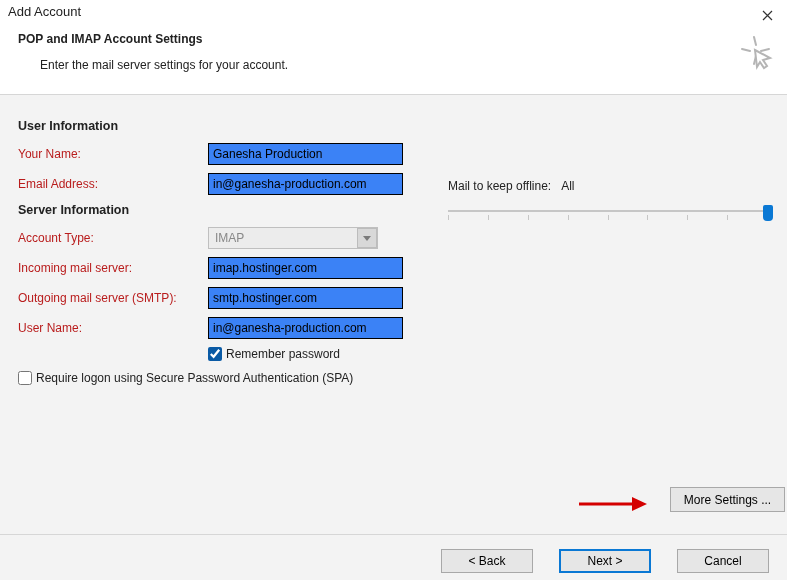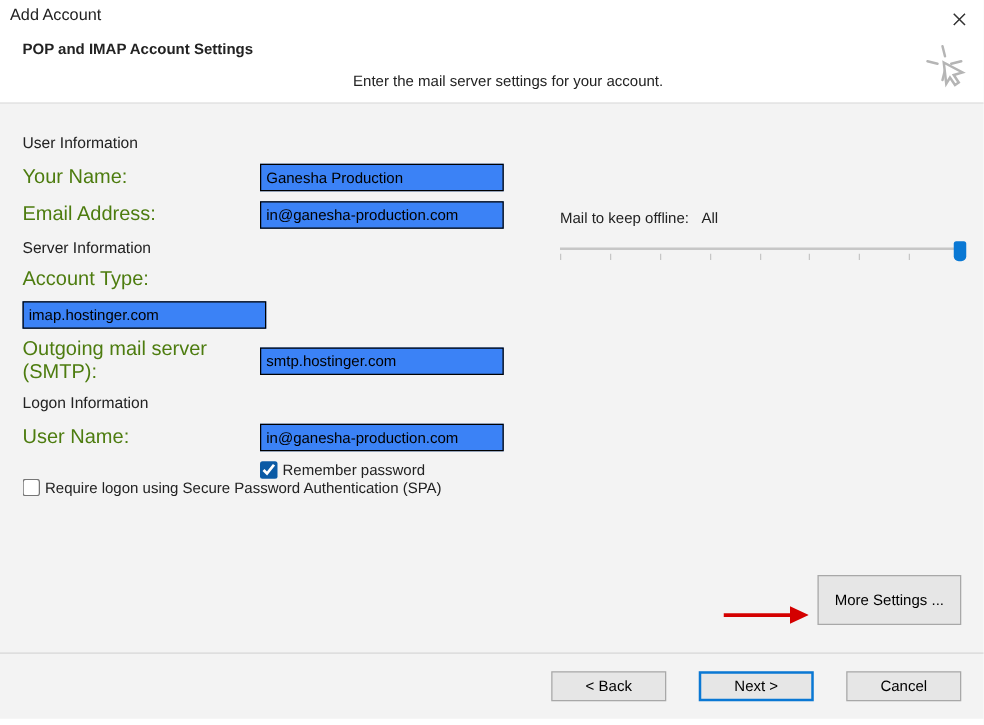--- a/index.html
+++ b/index.html
@@ -29,24 +29,23 @@
     padding: 6px 14px 10px 18px;
     position:relative;
     border-bottom:1px solid #d6d6d6;
   }
   .subtitle-area h2 {
     margin:0 0 12px 0;
     font-size:12px;
     font-weight:700;
   }
   .subtitle-area p {
-    margin:0 0 0 22px;
+    margin:0 0 12px 22px;
     font-size:12px;
     color:#222;
-    text-align:center;
   }
   .cursor-deco{
     position:absolute;
     right:10px;
     top:6px;
     width:40px; height:40px;
     color:#b0b0b0;
   }
   .body-area{
     background:#f3f3f3;
@@ -55,33 +54,33 @@
     position:relative;
     border-bottom:1px solid #d6d6d6;
   }
   .columns{
     display:flex;
     gap:40px;
   }
   .left-col{ width:390px; }
   .right-col{ flex:1; padding-top:60px; }
   .sect-head{
-    font-weight:400;
+    font-weight:700;
     font-size:12.5px;
     margin:6px 0 10px 0;
   }
   .row{
     display:flex;
     align-items:center;
     margin-bottom:8px;
   }
   .row label{
     width:190px;
-    font-size:16px;
-    color:#4d7c0f;
+    font-size:12px;
+    color:#b91c1c;
   }
   .row input[type="text"],
   .row input[type="password"]{
     width:195px;
     height:22px;
     border:1px solid #000000;
     background:#3b82f6;
     padding:0 4px;
     font: inherit;
   }
@@ -113,20 +112,21 @@
   .checkbox-row input, .spa-row input{
     width:14px; height:14px;
     margin:0;
     accent-color:#0a5aa5;
   }
   .spa-row{
     display:flex;
     align-items:center;
     gap:4px;
     font-size:12px;
+    margin-top:10px;
   }
   .slider-wrap{
     margin-top:6px;
   }
   .slider-label-row{
     display:flex;
     gap:10px;
     font-size:12px;
     margin-bottom:14px;
   }
@@ -150,23 +150,23 @@
   }
   .slider-track .thumb{
     position:absolute;
     right:-5px; top:-2px;
     width:10px; height:16px;
     background:#0a78d4;
     border-radius:2px 2px 4px 4px;
   }
   .more-btn{
     position:absolute;
-    right:18px;
+    right:2px;
     bottom:22px;
-    width:115px; height:40px;
+    width:115px; height:25px;
     background:#e6e6e6;
     border:1px solid #a8a8a8;
     font:inherit;
     cursor:pointer;
   }
   .arrow-annot{
     position:absolute;
     right:140px;
     bottom:18px;
     width:70px; height:24px;
@@ -224,30 +224,38 @@
         <input type="text" value="Ganesha Production" style="">
       </div>
       <div class="row">
         <label>Email Address:</label>
         <input type="text" value="in@ganesha-production.com" style="">
       </div>
 
       <div class="sect-head">Server Information</div>
       <div class="row">
         <label>Account Type:</label>
-      </div>
-      <div class="row">
+        <div class="combo">
+          <span>IMAP</span>
+          <span class="arrow">
+            <svg width="8" height="5" viewBox="0 0 8 5">
+                <path d="M0 0 L4 5 L8 0 Z" fill="#7a7a7a"></path>
+              </svg>
+          </span>
+        </div>
+      </div>
+      <div class="row">
+        <label>Incoming mail server:</label>
         <input type="text" value="imap.hostinger.com" style="">
       </div>
       <div class="row">
         <label>Outgoing mail server (SMTP):</label>
         <input type="text" value="smtp.hostinger.com" style="">
       </div>
 
-      <div class="sect-head">Logon Information</div>
       <div class="row">
         <label>User Name:</label>
         <input type="text" value="in@ganesha-production.com" style="">
       </div>
       <div class="checkbox-row" style="margin-left:190px;">
         <input type="checkbox" checked="" style="">
         <span>Remember password</span>
       </div>
       <div class="spa-row">
         <input type="checkbox" style="">

